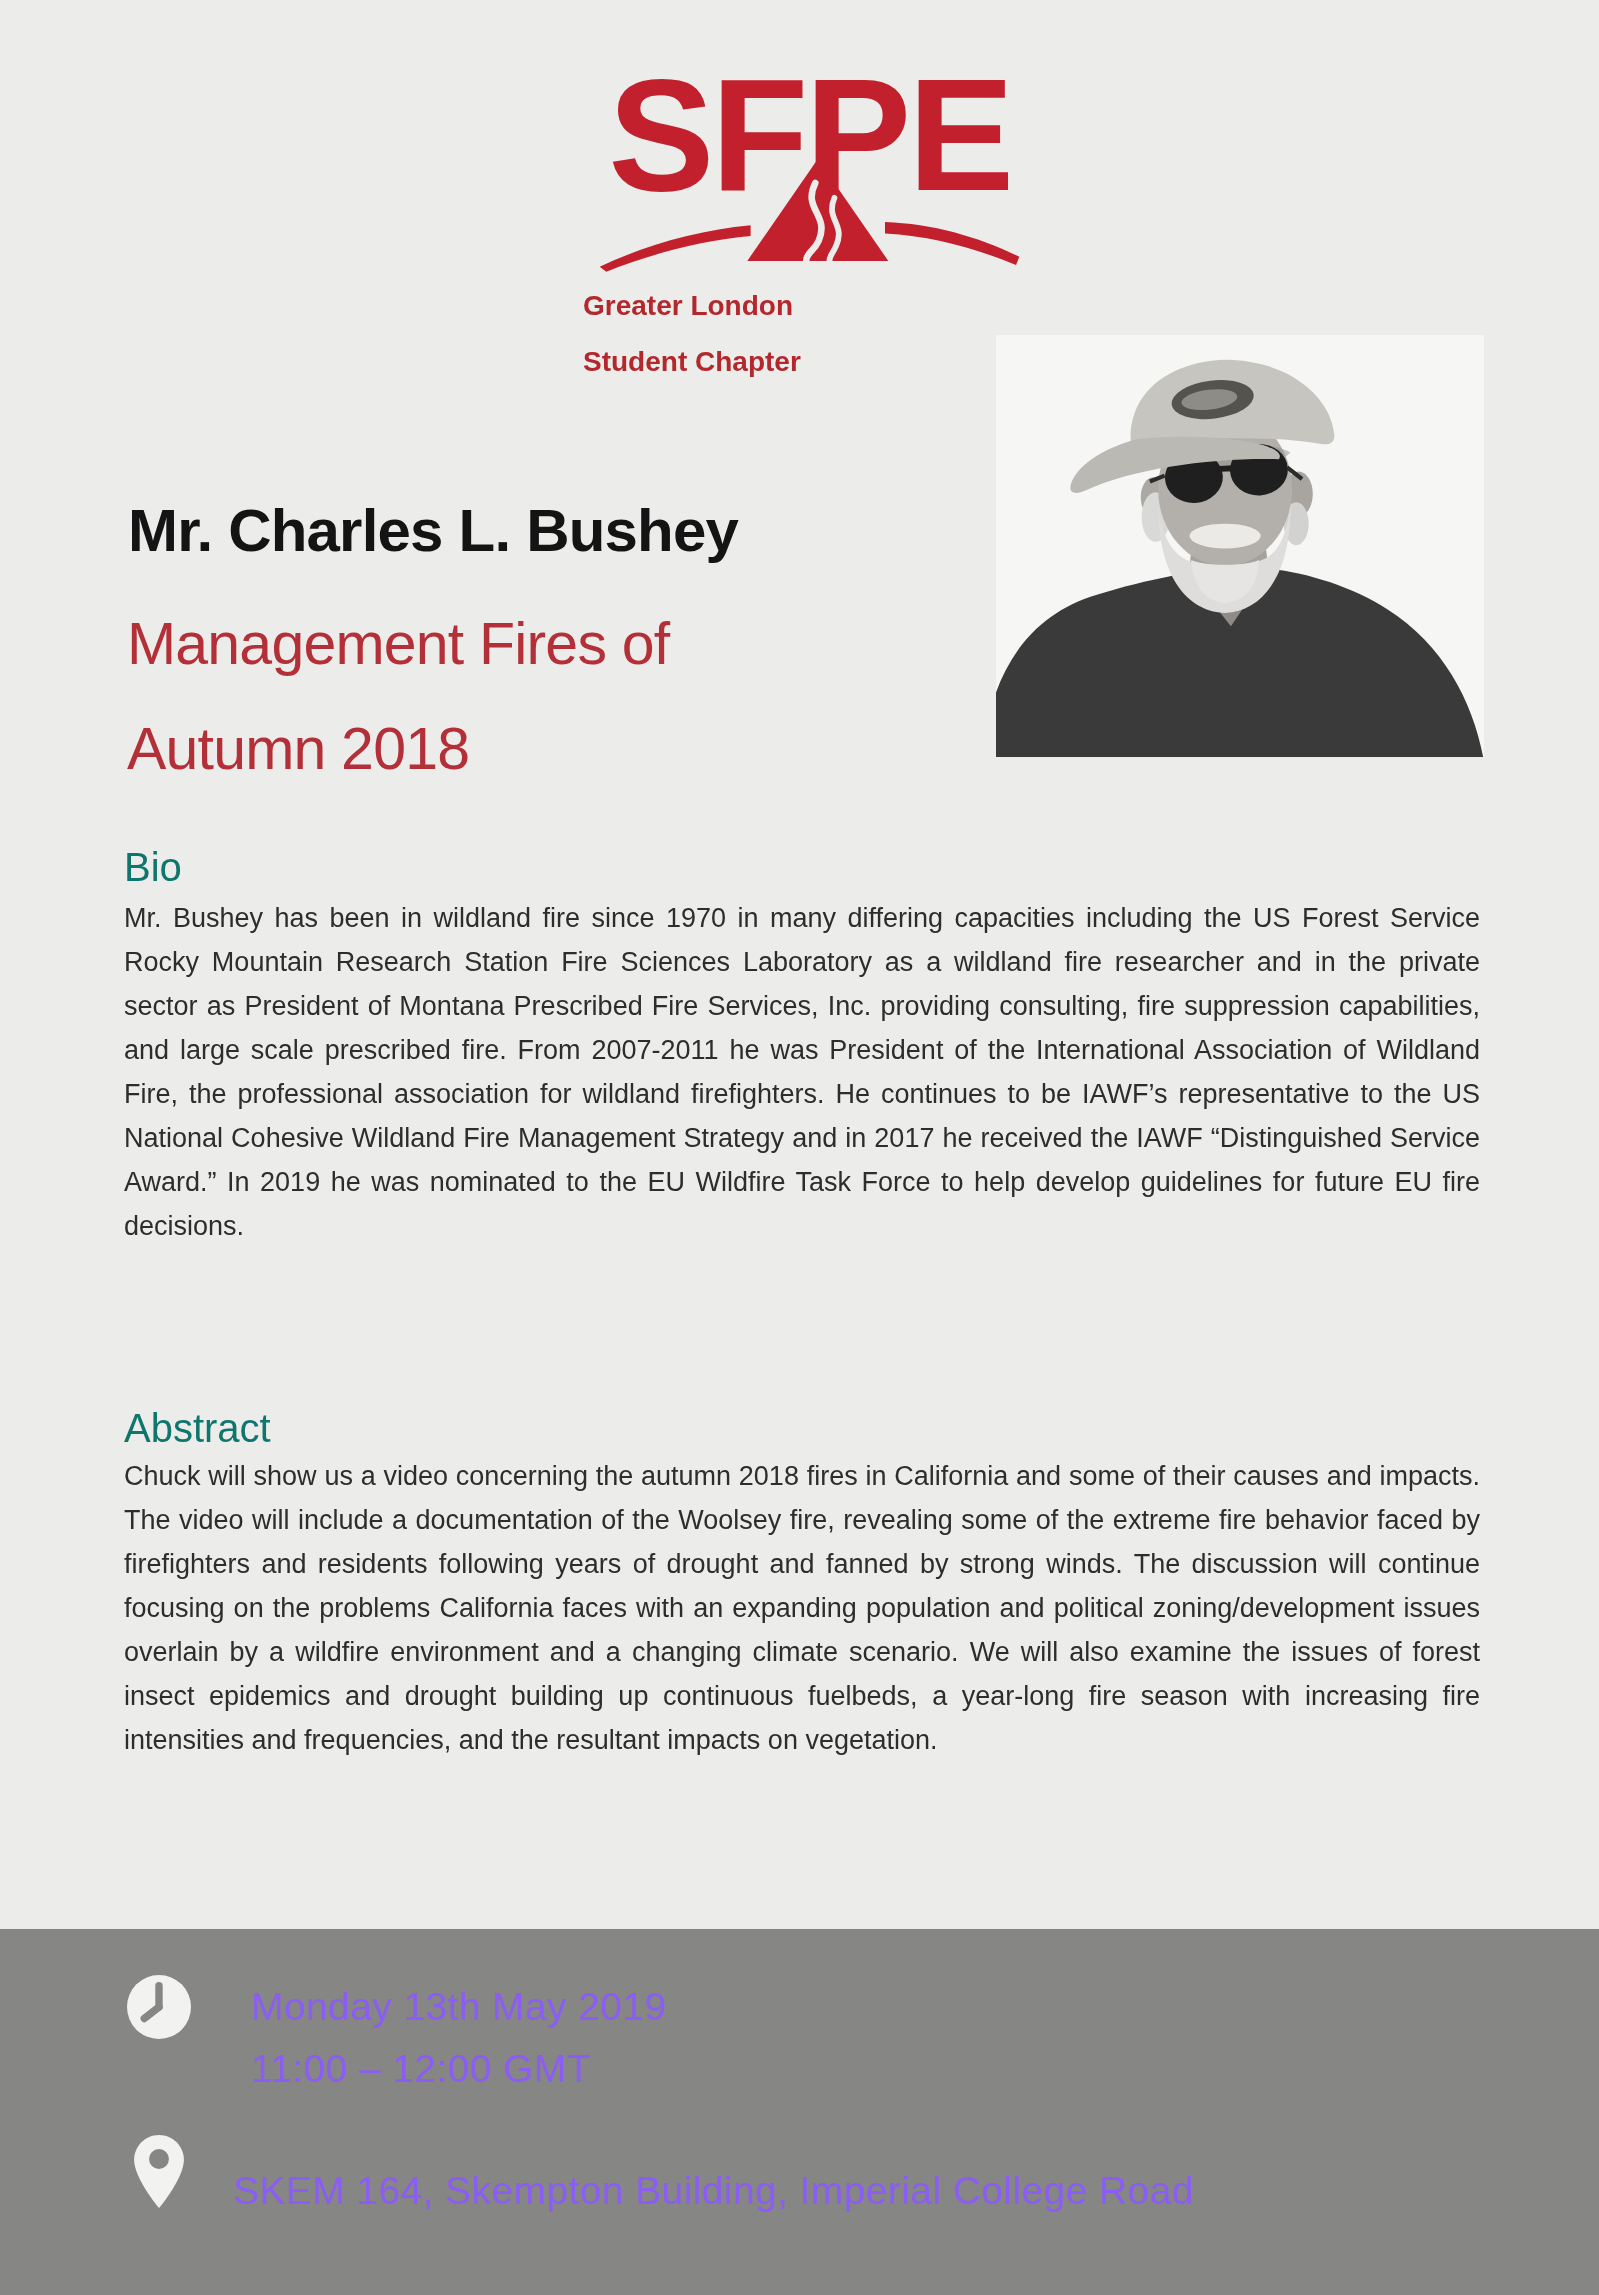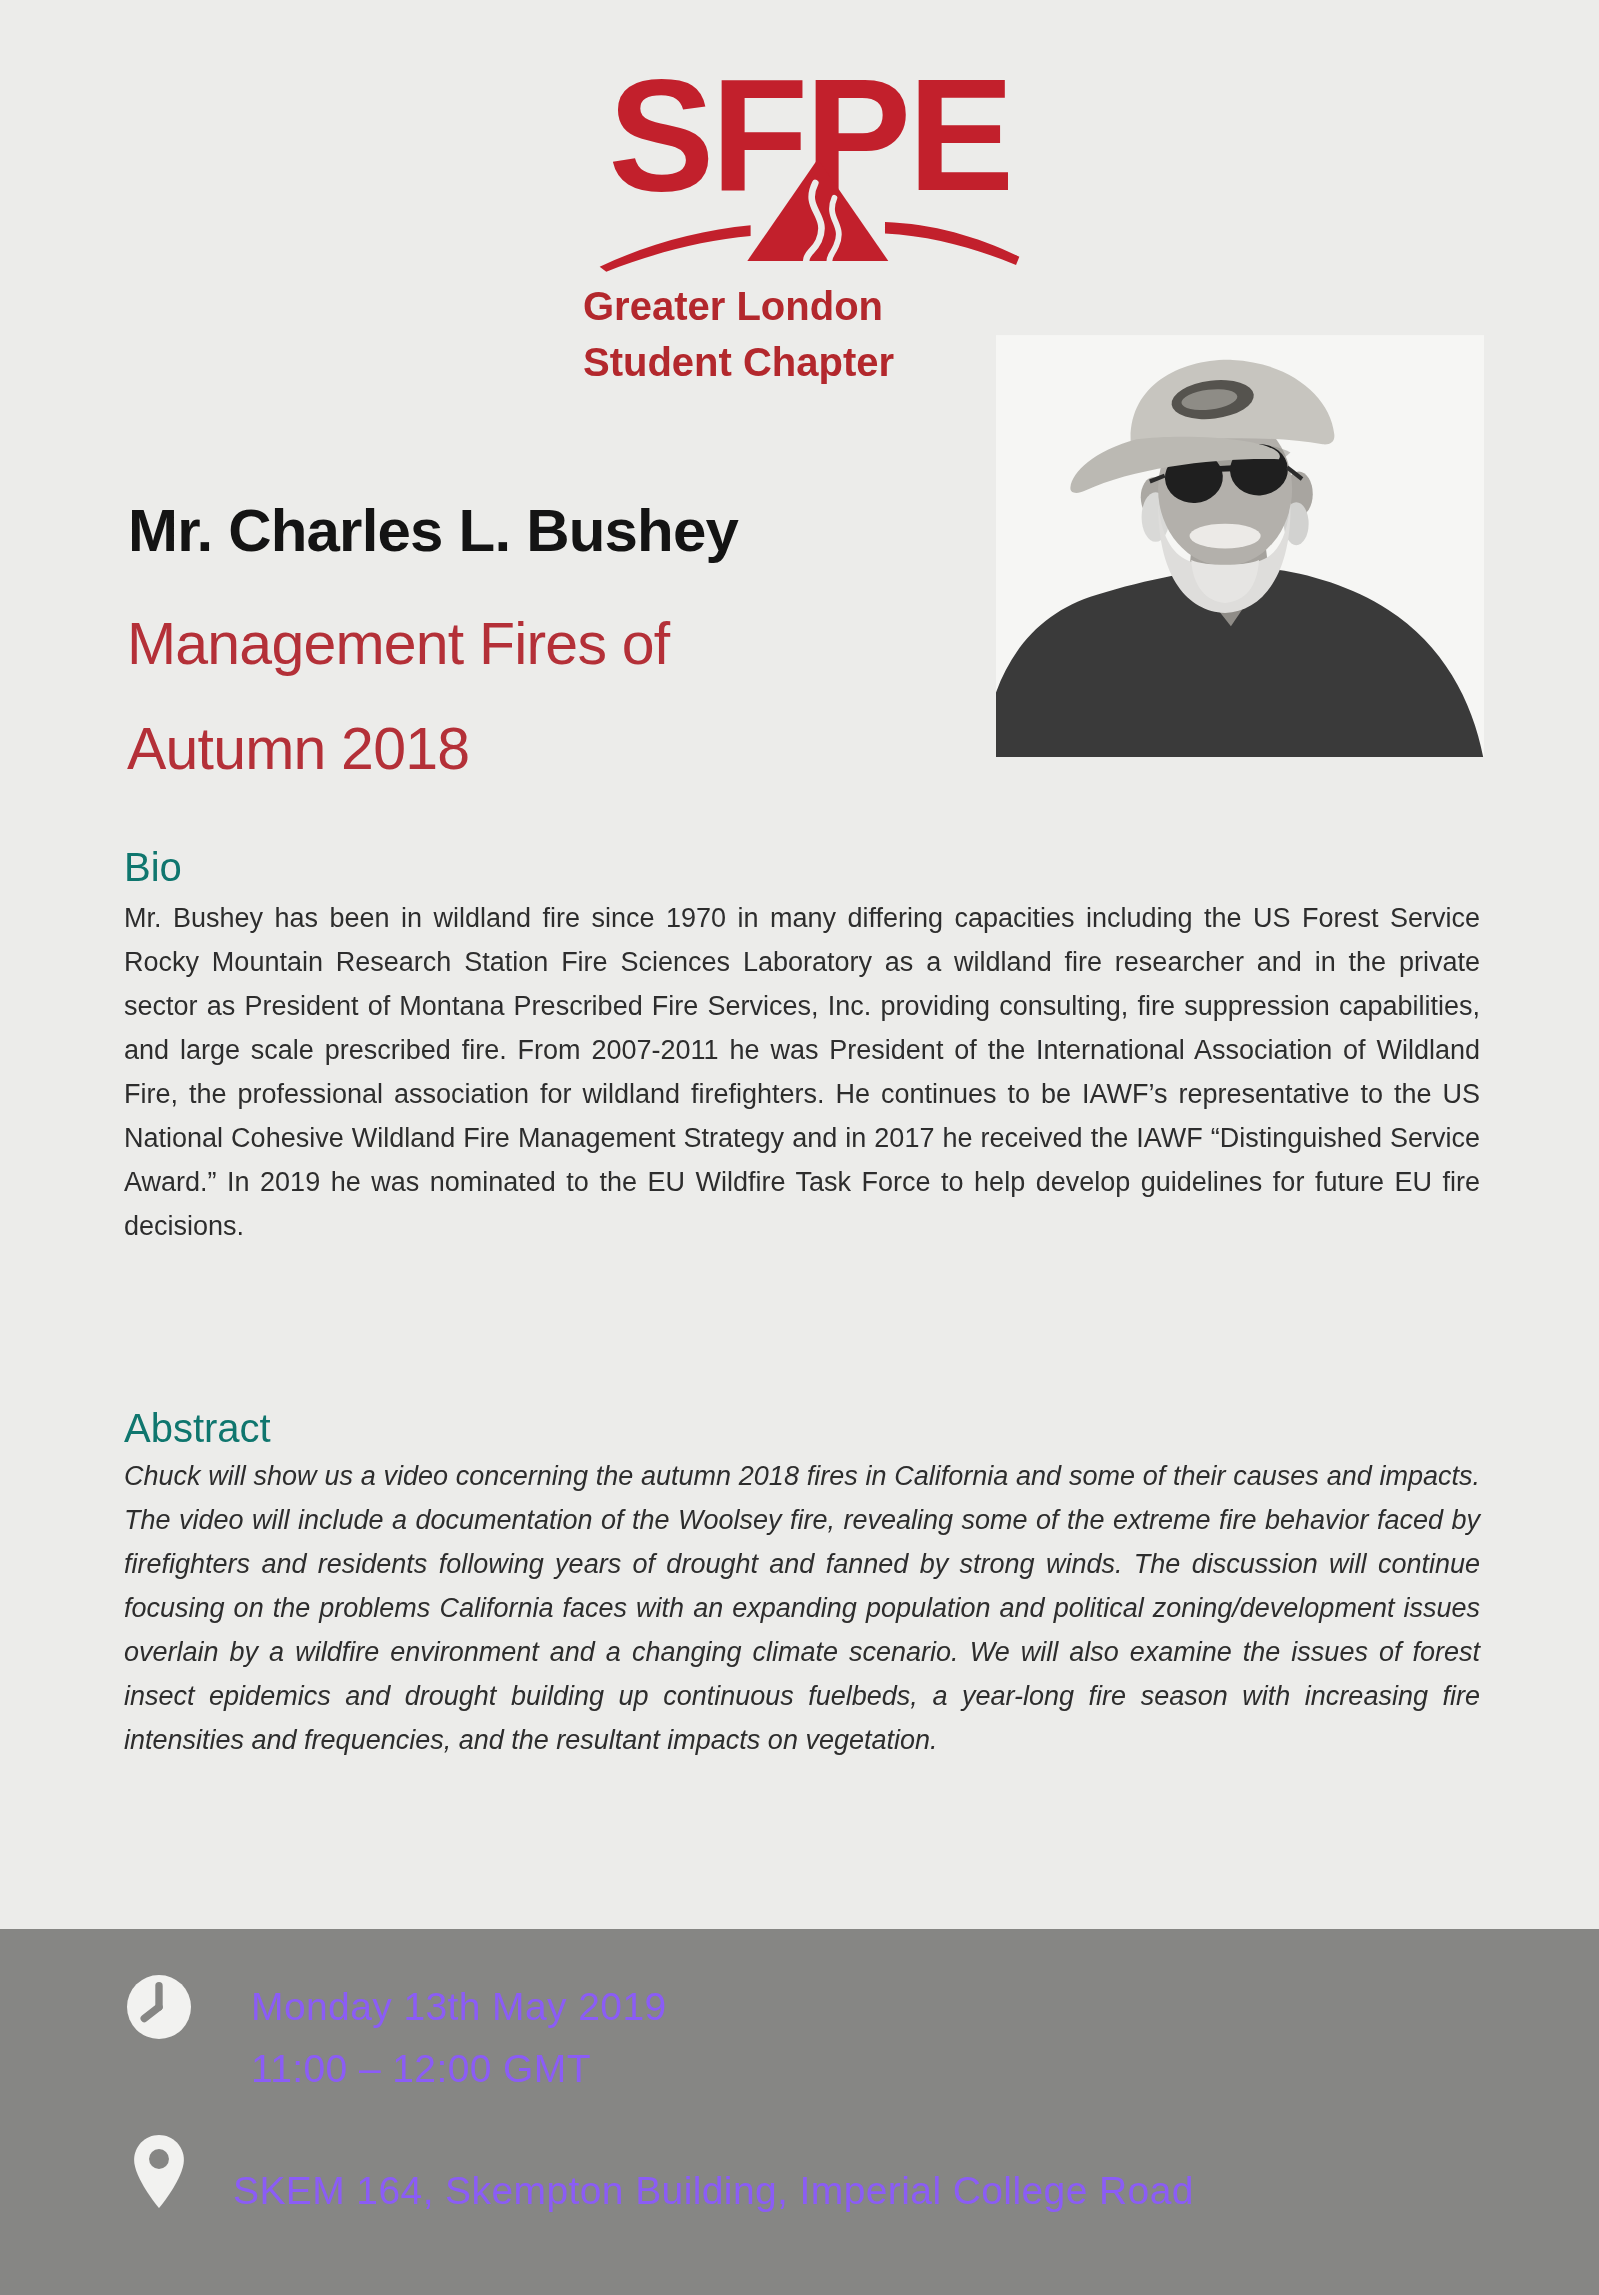--- a/index.html
+++ b/index.html
@@ -9,21 +9,21 @@
     background:#ECECEA;
     font-family:"Liberation Sans","DejaVu Sans",sans-serif;
     overflow:hidden;
   }
   .abs{position:absolute;}
 
   
   .logo-svg{left:598px;top:73px;width:423px;height:200px;}
   .chapter{
     left:583px;top:278px;
-    font-size:40px;font-weight:bold;line-height:56px;
+    font-size:28px;font-weight:bold;line-height:56px;
     color:#B3282D;letter-spacing:0px;
   }
 
   
   .photo{left:996px;top:335px;width:488px;height:422px;}
   .photo svg{display:block;width:100%;height:100%;}
 
   
   .speaker-name{
     left:128px;top:496px;
@@ -40,21 +40,21 @@
     font-size:40px;font-weight:normal;color:#0f766e;letter-spacing:0;
   }
   .bio-heading{left:124px;top:845px;}
   .abstract-heading{left:124px;top:1406px;}
   .body-text{
     left:124px;width:1356px;
     font-size:27px;line-height:44px;color:#2D2D2D;
     text-align:justify;text-justify:inter-word;
   }
   .bio-text{top:896px;}
-  .abstract-text{top:1454px;font-style:italic;}
+  .abstract-text{top:1454px;}
 
   
   .band{left:0;top:1929px;width:1599px;height:366px;background:#868684;}
   .band-text{
     color:#8b5cf6;font-size:39px;line-height:62px;letter-spacing:0.4px;
   }
   .date-block{left:251px;top:1976px;}
   .location-block{left:233px;top:2160px;}
   .clock-svg{left:127px;top:1975px;width:64px;height:64px;}
   .pin-svg{left:134px;top:2135px;width:50px;height:73px;}

